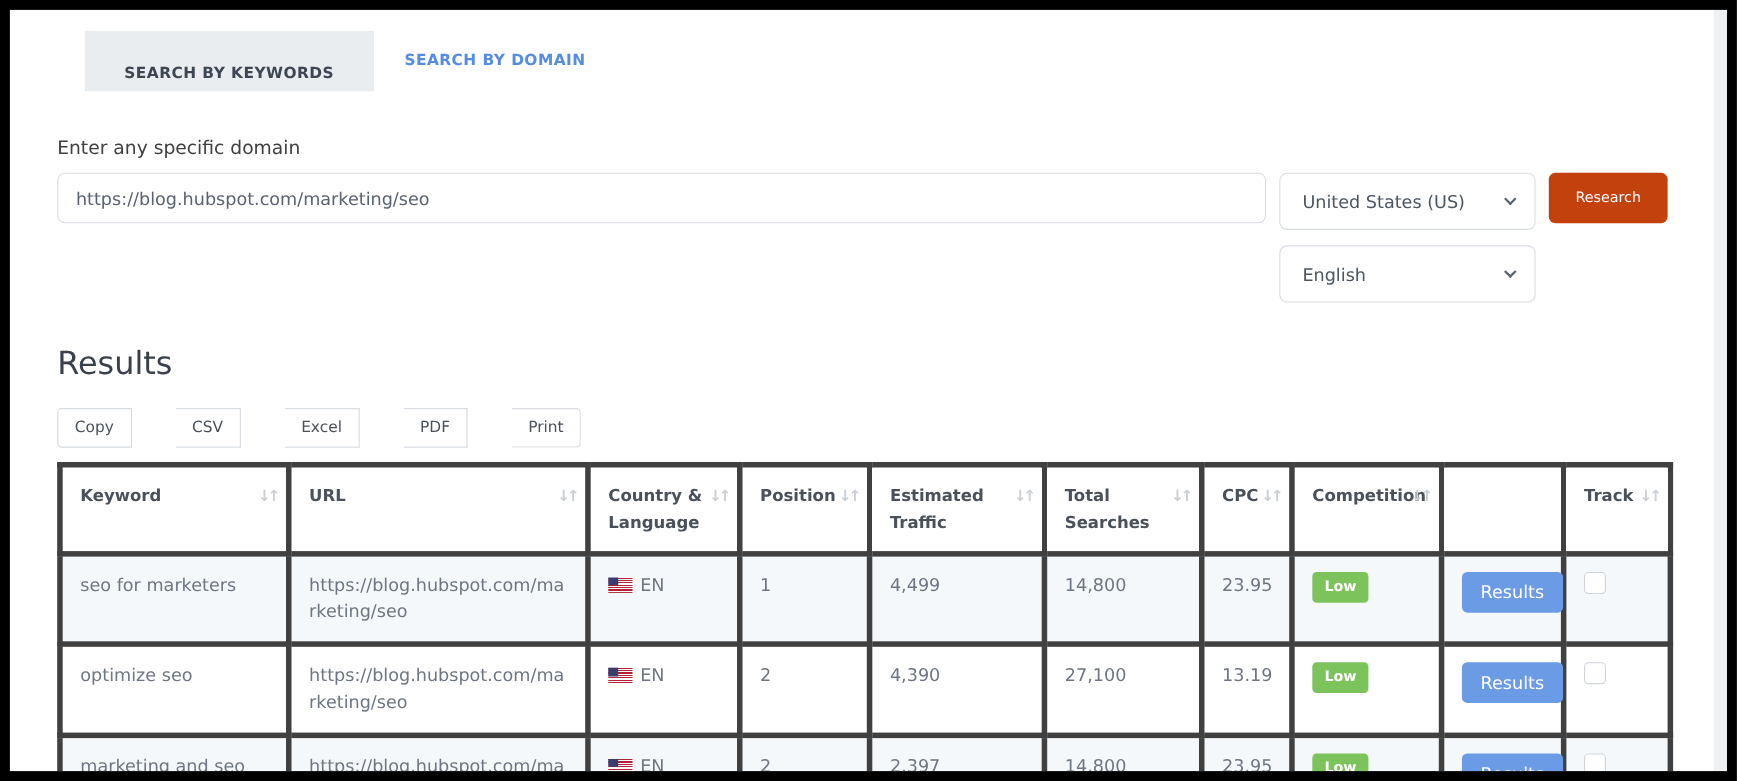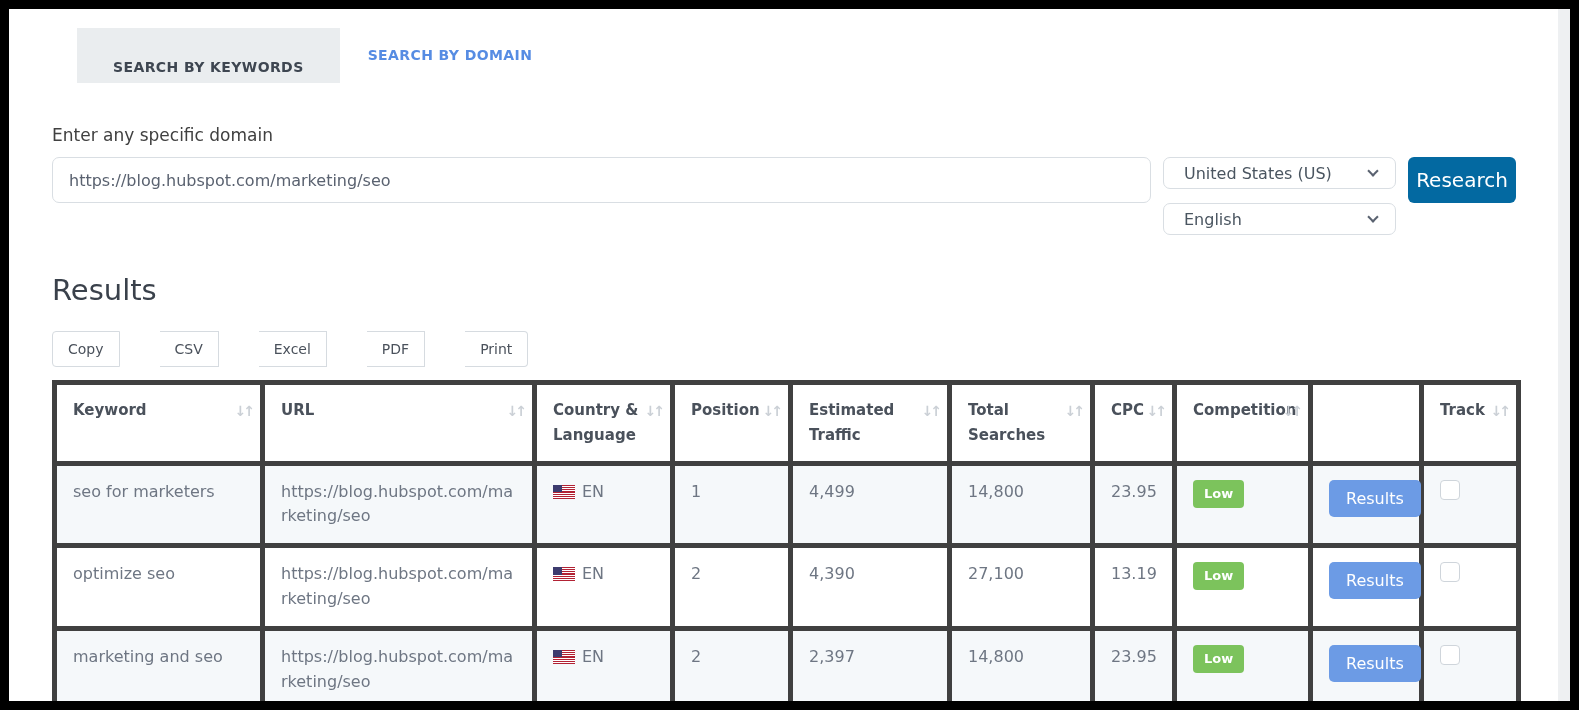--- a/index.html
+++ b/index.html
@@ -13,23 +13,23 @@
   .tabs { display: flex; margin: 19px 0 0 25px; }
   .tab { height: 55px; line-height: 55px; font-size: 14px; font-weight: bold; letter-spacing: 0.4px; cursor: pointer; }
   .tab.active { background: #EAEDEF; color: #3E4651; padding: 12px 36px; }
   .tab.inactive { color: #568CE3; padding: 0 28px; background: transparent; }
 
   
   .domain-label { margin-top: 42px; color: #404040; font-size: 17px; }
   .form-row { display: flex; align-items: flex-start; margin-top: 12px; }
   .domain-input { width: 1099px; height: 46px; border: 1px solid #D9DEE3; border-radius: 7px; padding: 0 16px; font-size: 16px; color: #5A6270; font-family: inherit; outline: none; background: #fff; }
   .selects-col { display: flex; flex-direction: column; gap: 14px; margin-left: 12px; }
-  .select { width: 233px; height: 32px; border: 1px solid #D9DEE3; border-radius: 7px; background: #fff; display: flex; align-items: center; justify-content: space-between; padding: 0 18px 0 20px; font-size: 16px; color: #4A5560; cursor: pointer; }
+  .select { width: 233px; height: 52px; border: 1px solid #D9DEE3; border-radius: 7px; background: #fff; display: flex; align-items: center; justify-content: space-between; padding: 0 18px 0 20px; font-size: 16px; color: #4A5560; cursor: pointer; }
   .chev { width: 8px; height: 8px; border-right: 2px solid #5A6270; border-bottom: 2px solid #5A6270; transform: rotate(45deg); margin-top: -4px; }
-  .research-btn { margin-left: 12px; width: 108px; height: 46px; border: none; border-radius: 6px; background: #0369a1; color: #fff; font-size: 20px; font-family: inherit; cursor: pointer; }
+  .research-btn { margin-left: 12px; width: 108px; height: 46px; border: none; border-radius: 6px; background: #c2410c; color: #fff; font-size: 13px; font-family: inherit; cursor: pointer; }
 
   
   .results-heading { margin-top: 38px; font-size: 29px; color: #3A414B; font-weight: normal; }
   .toolbar-row { display: flex; align-items: center; margin-top: 18px; }
   .export-group { display: flex; gap: 40px; }
   .export-btn { height: 36px; padding: 0 15px; background: #fff; border: 1px solid #D6DBE0; border-left-width: 0; font-size: 14px; color: #4A515B; font-family: inherit; cursor: pointer; }
   .export-btn:first-child { border-left-width: 1px; border-radius: 4px 0 0 4px; }
   .export-btn:last-child { border-radius: 0 4px 4px 0; }
   .search-wrap { margin-left: auto; display: flex; align-items: center; gap: 9px; }
   .search-label { font-size: 16px; color: #4A515B; }

